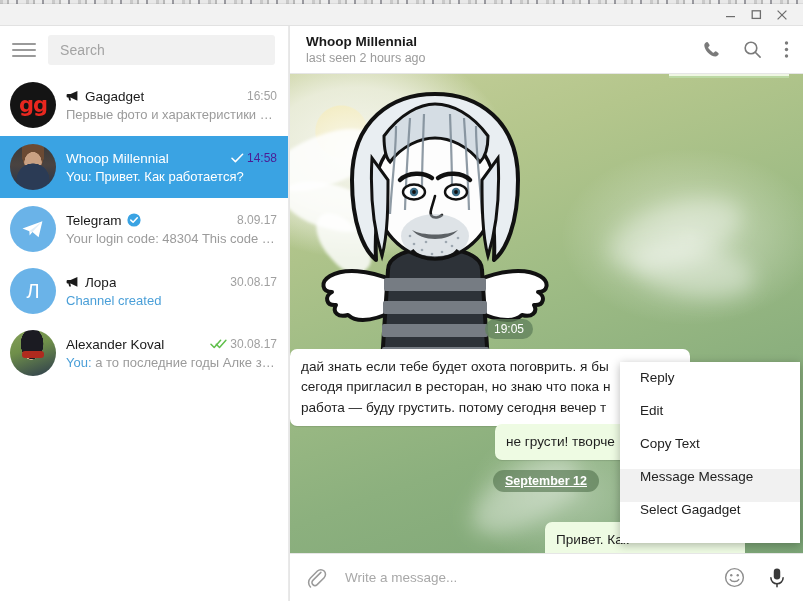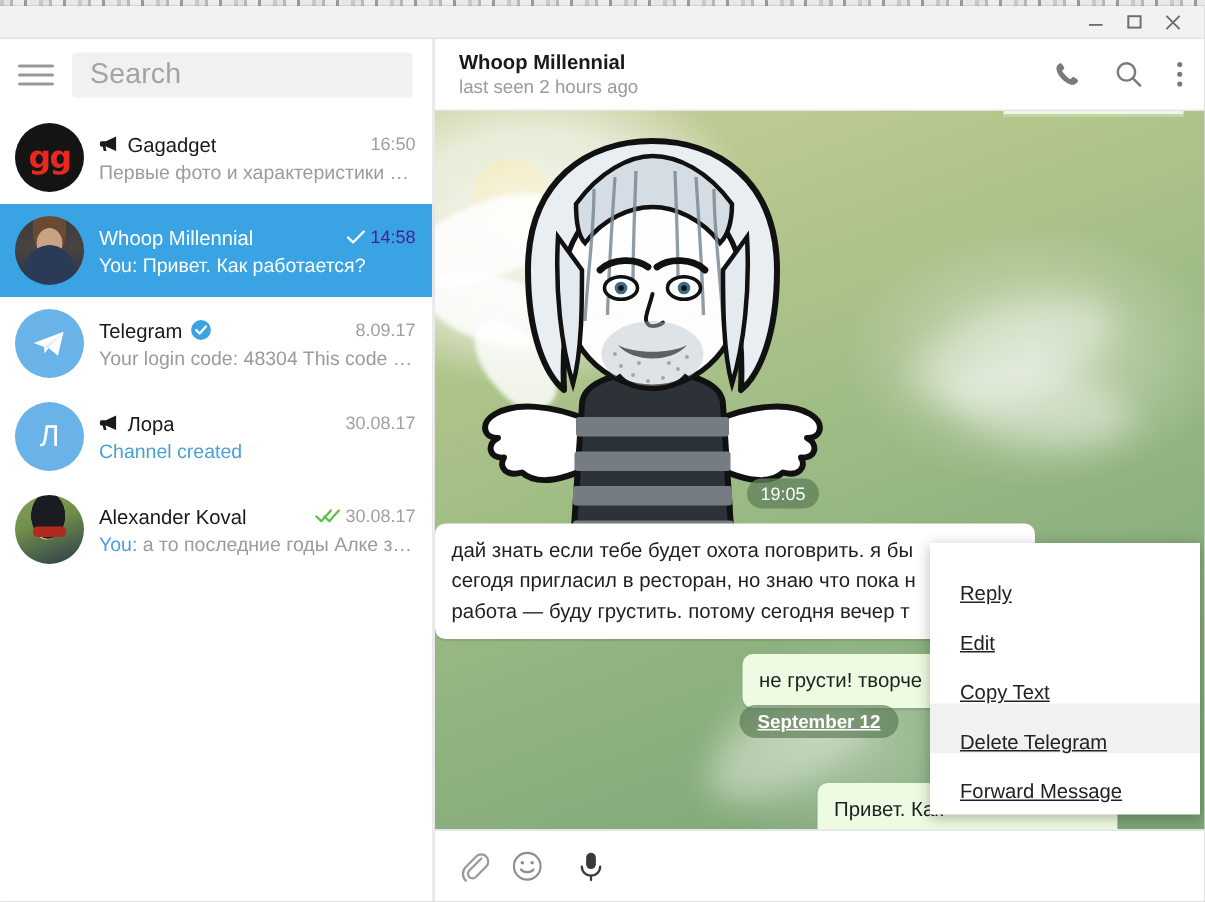--- a/index.html
+++ b/index.html
@@ -54,21 +54,21 @@
     height:48px; display:flex; align-items:center;
     padding:0 14px 0 12px; gap:12px; flex-shrink:0;
   }
   .hamburger { width:24px; height:24px; display:flex; flex-direction:column;
     justify-content:center; gap:4px; cursor:pointer; }
   .hamburger i { display:block; height:2px; background:#9a9a9a; border-radius:1px; }
   .searchbox {
     flex:1; height:30px; background:#f1f1f1; border-radius:3px;
     display:flex; align-items:center; padding:0 12px;
   }
-  .searchbox .ph { font-size:19px; color:#a3a3a3; letter-spacing:.1px; }
+  .searchbox .ph { font-size:14px; color:#a3a3a3; letter-spacing:.1px; }
 
   .chatlist { flex:1; overflow:hidden; }
   .chat-row {
     height:62px; display:flex; align-items:center; padding:0 12px 0 10px;
     gap:10px; cursor:pointer; position:relative;
   }
   .chat-row.active { background:#3aa3e3; }
   .avatar {
     width:46px; height:46px; border-radius:50%; flex-shrink:0;
     display:flex; align-items:center; justify-content:center;
@@ -189,22 +189,22 @@
     font-size:12.5px; font-weight:bold; border-radius:12px; padding:4px 12px;
   }
 
   
   .ctxmenu {
     position:absolute; left:330px; top:288px; width:180px;
     background:#ffffff; box-shadow:0 2px 9px rgba(0,0,0,.28);
     padding:8px 0; z-index:40;
   }
   .ctxitem {
-    height:33px; display:flex; align-items:flex-end; padding:0 20px;
-    font-size:13.5px; color:#222; cursor:pointer;text-decoration:underline;
+    height:33px; display:flex; align-items:flex-start; padding:0 20px;
+    font-size:13.5px; color:#222; cursor:pointer;
   }
   .ctxitem.hover { background:#f1f1f1; }
 
   
   .composer {
     height:48px; background:#fff; border-top:1px solid #e6e6e6;
     display:flex; align-items:center; padding:0 16px; gap:14px; flex-shrink:0;
     position:relative; z-index:5;
   }
   .composer .clip { color:#9a9a9a; display:flex; cursor:pointer; }
@@ -471,31 +471,31 @@
                   <circle cx="158" cy="154" r="1.3"></circle>
                 <circle cx="110" cy="152" r="1.3"></circle>
                   <circle cx="126" cy="158" r="1.3"></circle>
                 <circle cx="146" cy="158" r="1.3"></circle>
               </g>
 
               <path d="M112 166 C120 178 150 178 158 166" stroke="#111" stroke-width="3.5" fill="none"></path>
             </svg>
           </div>
 
-          <div class="time-pill" style="left:208px; top:245px;">
+          <div class="time-pill" style="left:195px; top:245px;">
             <span>19:05</span>
           </div>
 
           <div class="bubble in" style="left:0px; top:275px; width:400px;">
             <span class="txt">дай знать если тебе будет охота поговрить. я бы
 сегодя пригласил в ресторан, но знаю что пока н
 работа — буду грустить. потому сегодня вечер т</span>
           </div>
 
-          <div class="bubble out" style="left:205px; top:362px; width:175px;">
+          <div class="bubble out" style="left:205px; top:350px; width:175px;">
             <span class="txt">не грусти! творче</span>
           </div>
 
           <div class="date-pill" style="left:203px; top:396px;text-decoration:underline;">
             <span>September 12</span>
           </div>
 
           <div class="bubble out" style="left:255px; top:448px; width:200px; padding-right:62px;">
             <span class="txt">Привет. Как работается?</span>
             
@@ -505,35 +505,38 @@
             <div class="ctxitem">
               <span>Reply</span>
             </div>
             <div class="ctxitem">
               <span>Edit</span>
             </div>
             <div class="ctxitem">
               <span>Copy Text</span>
             </div>
             <div class="ctxitem hover">
-              <span>Delete Telegram</span>
+              <span>Message Message</span>
             </div>
             <div class="ctxitem">
-              <span>Forward Message</span>
+              <span>Select Gagadget</span>
             </div>
           </div>
 
         </div>
       </div>
 
       <div class="composer">
         <span class="clip">
           <svg width="21" height="21" viewBox="0 0 22 22">
               <path d="M15.6 5.6 L7.2 14.0 C5.9 15.3 5.9 17.3 7.2 18.5 C8.4 19.7 10.4 19.7 11.7 18.5 L19.0 11.2 C20.9 9.3 20.9 6.1 19.0 4.2 C17.1 2.3 13.9 2.3 12.0 4.2 L4.7 11.5 C2.1 14.1 2.1 18.4 4.7 21.0" fill="none" stroke="#9a9a9a" stroke-width="1.6" stroke-linecap="round"></path>
             </svg>
+        </span>
+        <span class="field">
+          <span>Write a message...</span>
         </span>
         <span class="right">
           <span class="ico">
             <svg width="21" height="21" viewBox="0 0 22 22">
                 <circle cx="11" cy="11" r="9.3" fill="none" stroke="#8e8e8e" stroke-width="1.5"></circle>
                 <circle cx="7.6" cy="8.6" r="1.25" fill="#8e8e8e"></circle>
                 <circle cx="14.4" cy="8.6" r="1.25" fill="#8e8e8e"></circle>
                 <path d="M6.6 13.2 C8.2 15.8 13.8 15.8 15.4 13.2" fill="none" stroke="#8e8e8e" stroke-width="1.5" stroke-linecap="round"></path>
               </svg>
           </span>

